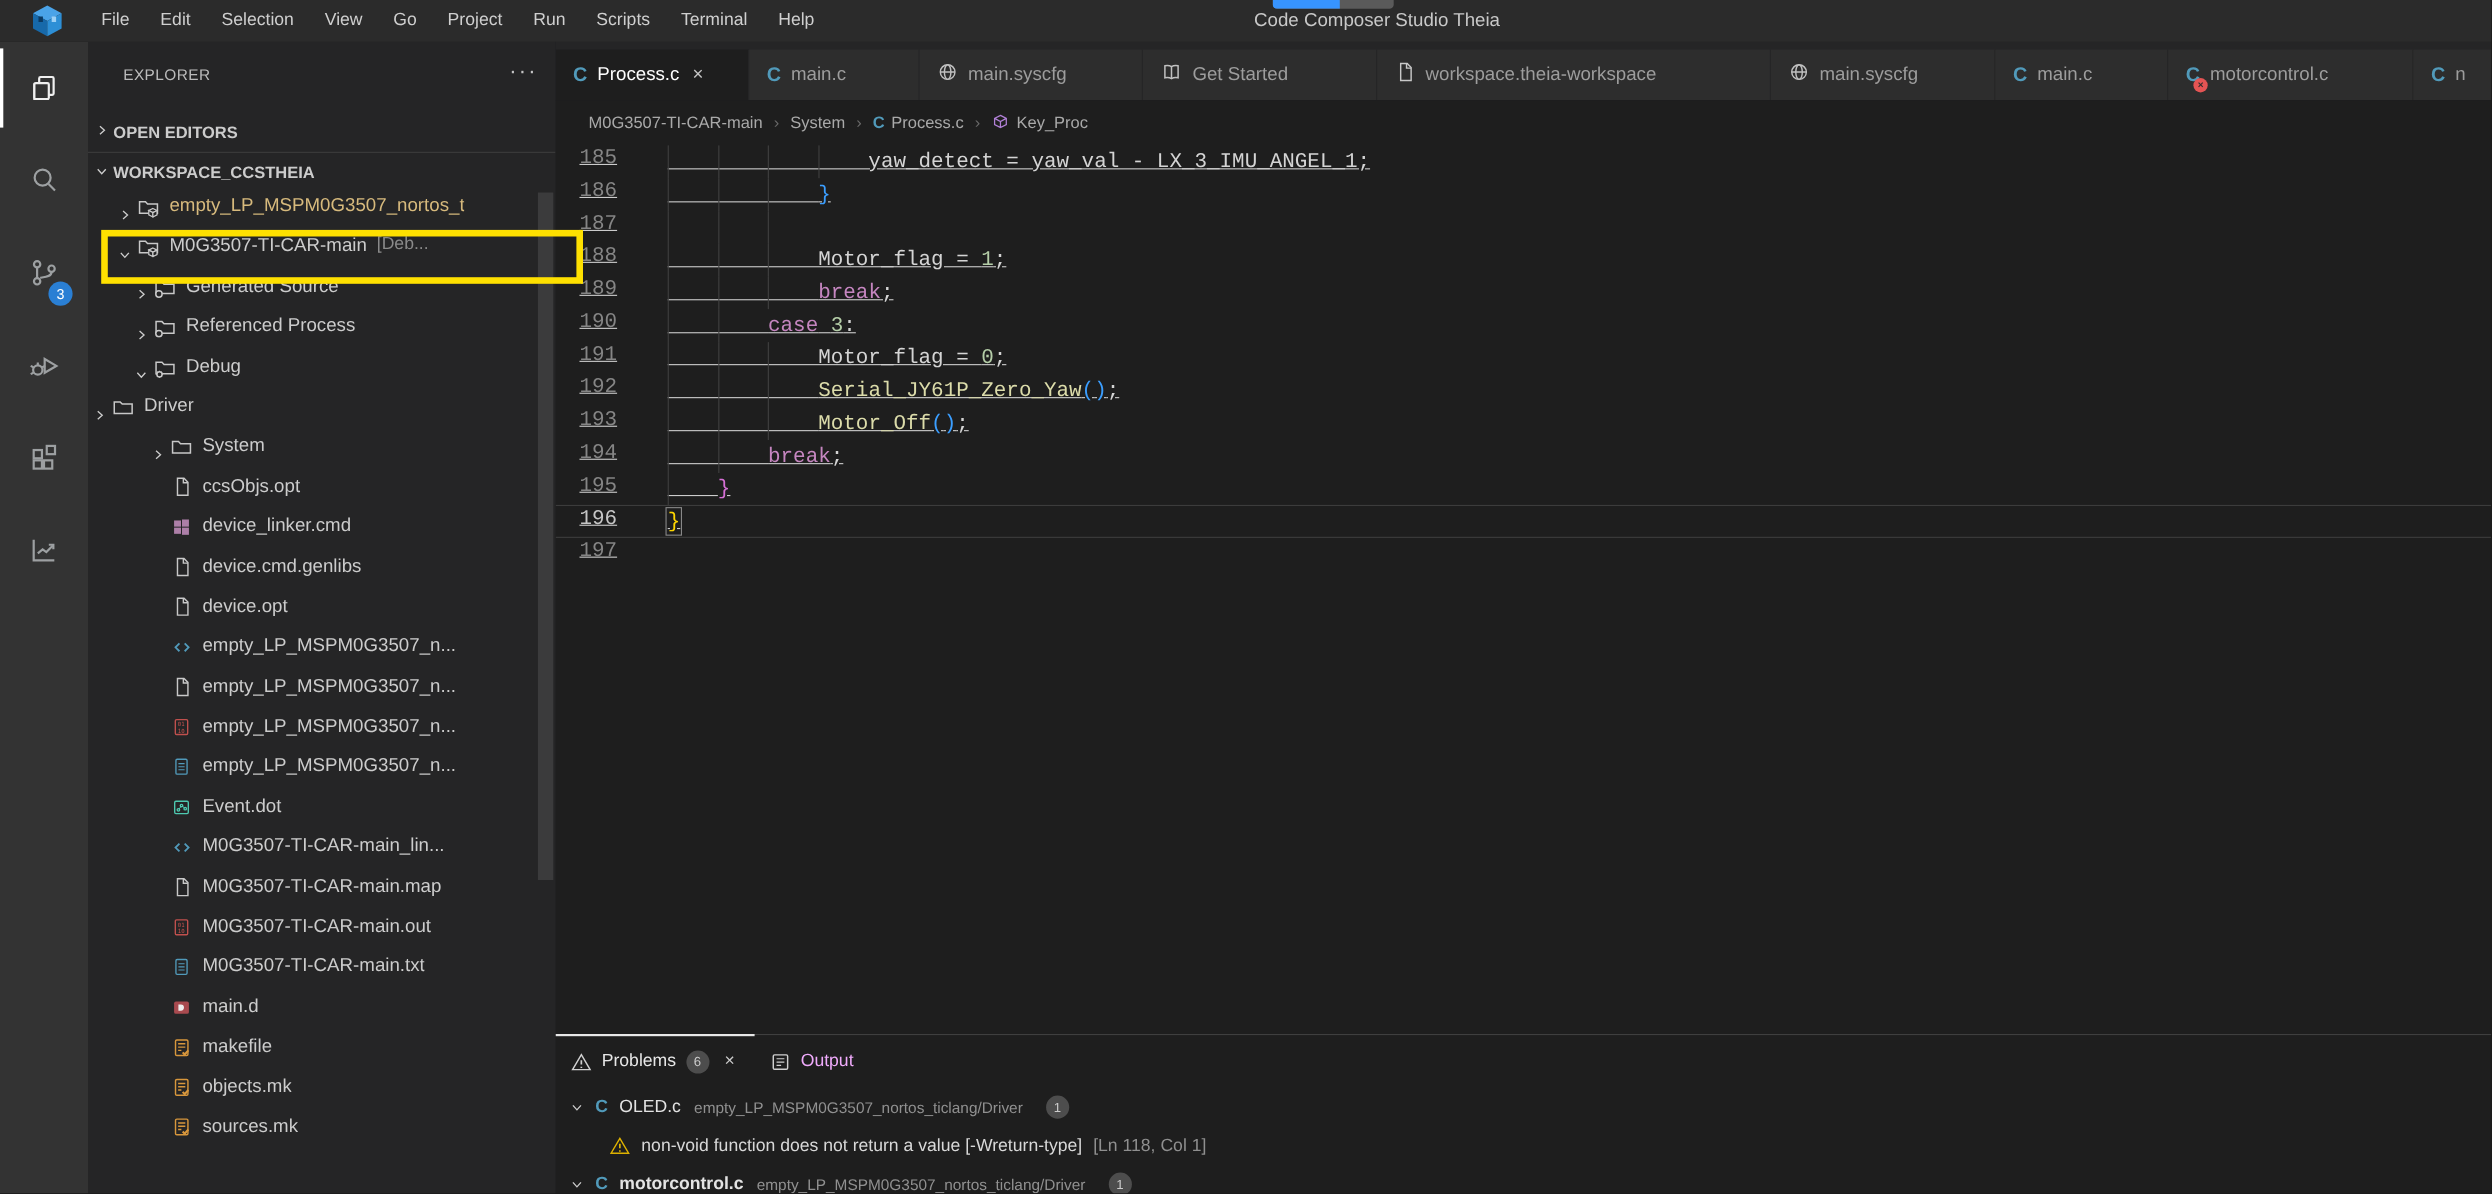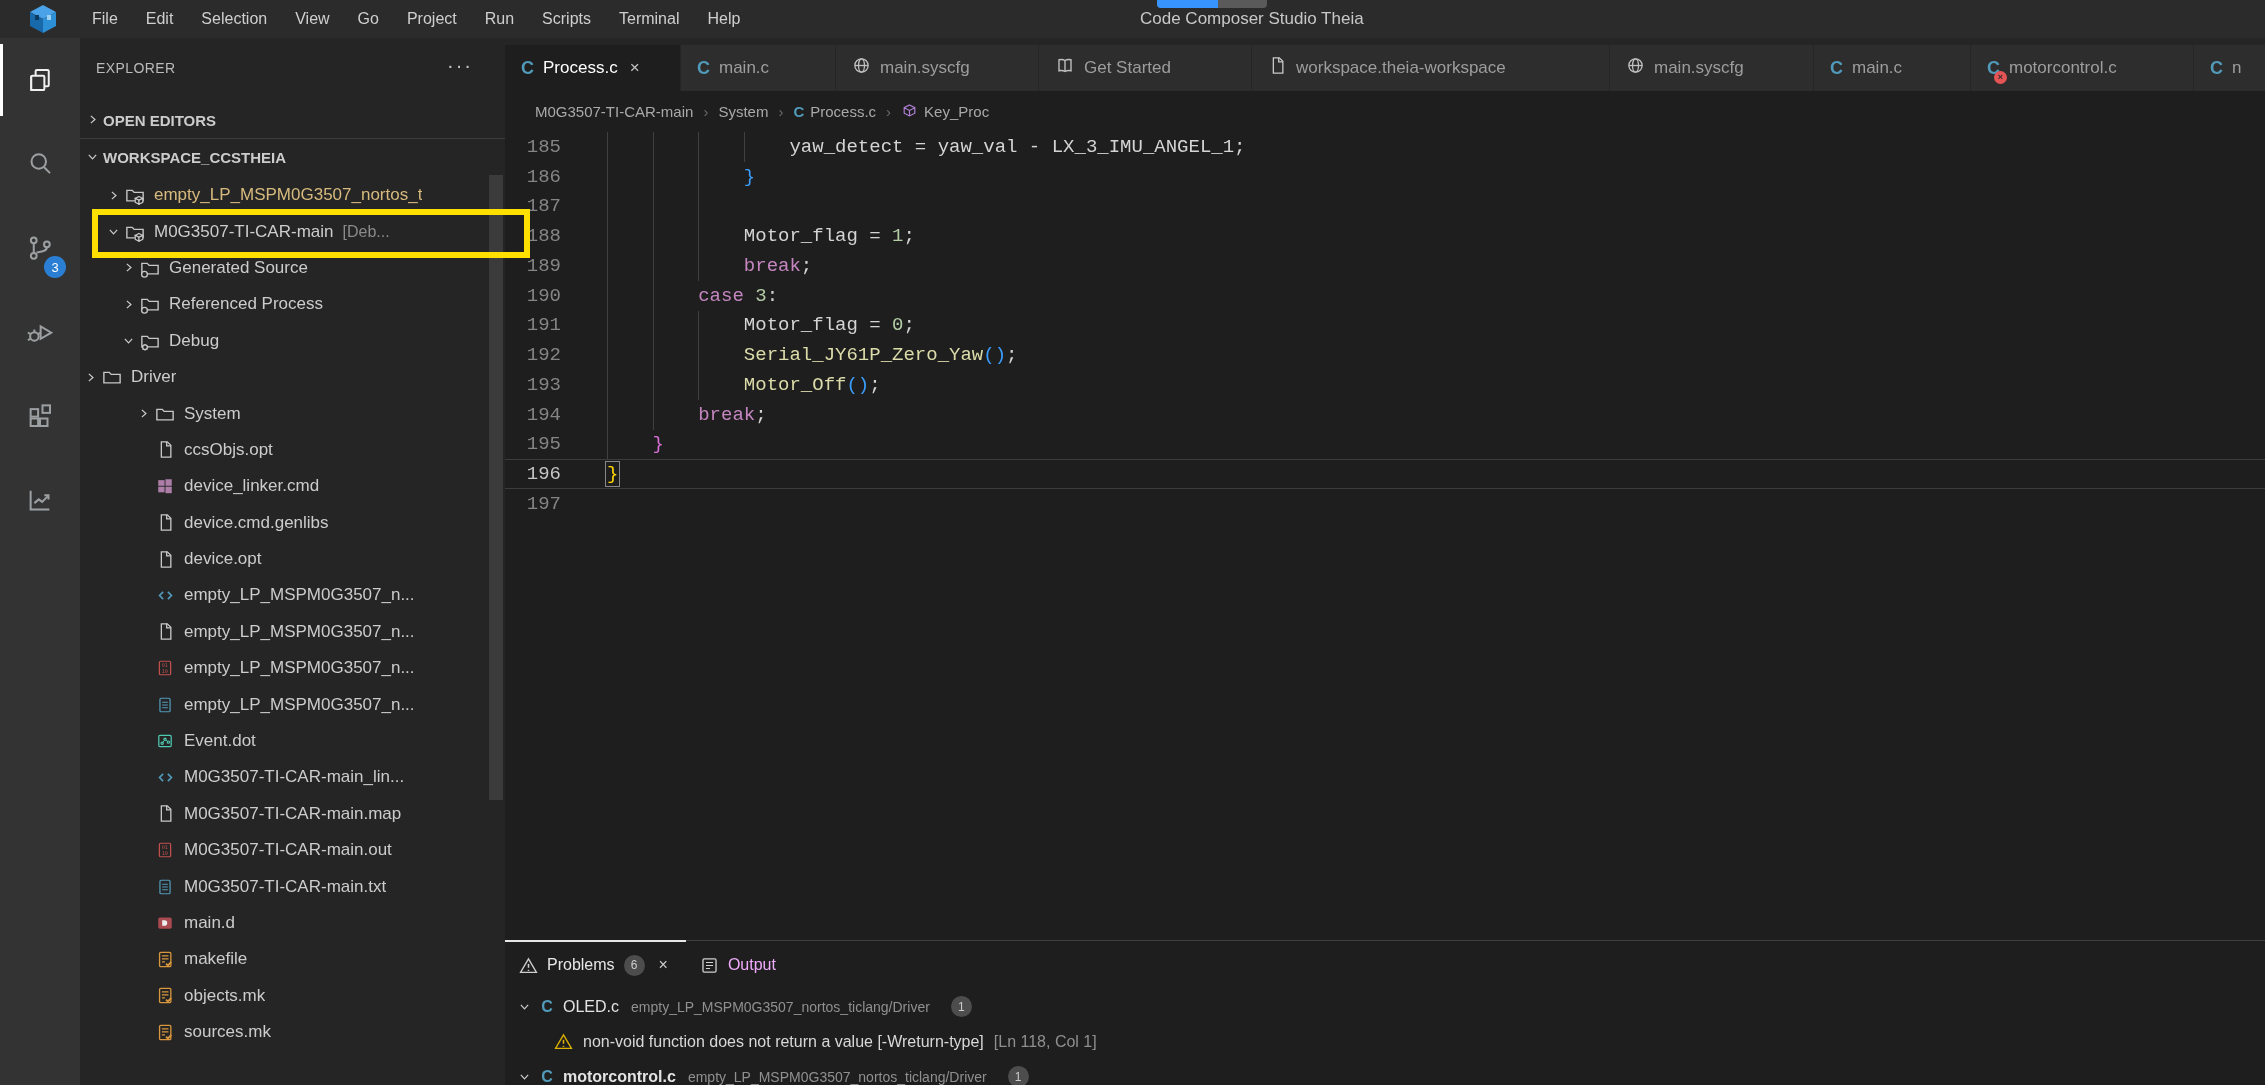--- a/index.html
+++ b/index.html
@@ -18,28 +18,28 @@
   
   .activitybar { position:absolute; left:0; top:38px; width:80px; height:1047px; background:#333333; z-index:4; }
   .act-item { position:relative; width:80px; height:84px; display:flex; align-items:center; justify-content:center; }
   .act-item svg { stroke:#9da0a2; fill:none; stroke-width:1.6; }
   .act-item.active svg { stroke:#f0f0f0; }
   .act-item.active::before { content:''; position:absolute; left:0; top:6px; bottom:6px; width:3px; background:#ffffff; }
   .act-badge { position:absolute; right:14px; bottom:12px; min-width:22px; height:22px; border-radius:11px; background:#2a7fd4; color:#fff; font-size:13px; display:flex; align-items:center; justify-content:center; }
 
   
   .sidebar { position:absolute; left:80px; top:38px; width:425px; height:1047px; background:#252526; overflow:hidden; z-index:3; }
-  .sb-header { position:absolute; left:0; top:0; width:100%; height:60px; }
+  .sb-header { position:absolute; left:16px; top:0; width:100%; height:60px; }
   .sb-title { position:absolute; left:16px; top:22px; font-size:14px; letter-spacing:0.4px; color:#bbbbbb; }
   .sb-more { position:absolute; right:32px; top:16px; font-size:20px; color:#c5c5c5; letter-spacing:2px; cursor:pointer; }
   .sb-section { position:absolute; left:0; width:100%; height:35px; display:flex; align-items:center; font-weight:700; font-size:15px; color:#cccccc; cursor:pointer; }
   .sb-section .chev { margin:0 4px 0 6px; }
   .sb-divider { position:absolute; left:0; top:100px; width:100%; height:1px; background:#3c3c3c; }
   .tree { position:absolute; left:0; top:139px; width:100%; }
-  .trow { height:36.4px; display:flex; align-items:center; font-size:17px; color:#cccccc; white-space:nowrap; overflow:hidden; cursor:pointer; }
+  .trow { height:36.4px; display:flex; font-size:17px; color:#cccccc; white-space:nowrap; overflow:hidden; cursor:pointer; }
   .trow .chev { width:20px; flex:none; display:flex; align-items:center; justify-content:center; }
   .trow .ticon { width:24px; height:22px; flex:none; display:flex; align-items:center; justify-content:center; margin-right:7px; }
   .trow .tlabel { overflow:hidden; }
   .trow .tsuffix { color:#8a8a8a; margin-left:9px; font-size:16px; }
   .gold { color:#d7ba7d; }
   .chev svg { stroke:#cccccc; fill:none; stroke-width:1.4; }
   .sb-scroll { position:absolute; right:2px; top:137px; width:14px; height:625px; background:#4f4f4f; opacity:.55; cursor:pointer; }
 
   
   .main { position:absolute; left:505px; top:38px; width:1760px; height:1047px; background:#1e1e1e; display:flex; flex-direction:column; }
@@ -51,21 +51,21 @@
   .cicon { font-weight:700; font-size:18px; color:#519aba; font-family:"Liberation Sans",sans-serif; }
   .errdot { position:absolute; right:-7px; bottom:-5px; width:13px; height:13px; border-radius:50%; background:#e45454; color:#2d2d2d; font-size:9px; font-weight:700; display:flex; align-items:center; justify-content:center; }
 
   .breadcrumb { height:41px; flex:none; display:flex; align-items:center; padding-left:30px; font-size:15px; color:#a9a9a9; background:#1e1e1e; }
   .bc-item { display:flex; align-items:center; cursor:pointer; }
   .bc-sep { margin:0 10px; color:#6a6a6a; font-size:15px; }
   .bc-item .bicon { margin-right:6px; display:flex; }
   .bc-item .cicon { font-size:15px; }
 
   .editor { flex:1; position:relative; overflow:hidden; font-family:"Liberation Mono", monospace; font-size:19px; cursor:text; }
-  .cline { height:29.75px; display:flex; align-items:center; position:relative; }
+  .cline { height:29.75px; display:flex; position:relative;text-decoration:underline; }
   .cline.cur { border-top:1px solid #3c3c3c; border-bottom:1px solid #3c3c3c; }
   .ln { width:72px; flex:none; text-align:right; padding-right:16px; color:#858585; font-size:19px; }
   .cline.cur .ln { color:#c6c6c6; }
   .lc { position:relative; flex:1; white-space:pre; padding-left:30px; height:100%; display:flex; align-items:center; }
   .guide { position:absolute; top:0; bottom:0; width:1px; background:#404040; }
   .tok-v { color:#d4d4d4; } .tok-kw { color:#c586c0; } .tok-num { color:#b5cea8; }
   .tok-fn { color:#dcdcaa; } .tok-b1 { color:#3b9eff; } .tok-b2 { color:#d670d6; } .tok-b3 { color:#ffd700; }
   .match { outline:1px solid #888888; outline-offset:1px; }
 
   

